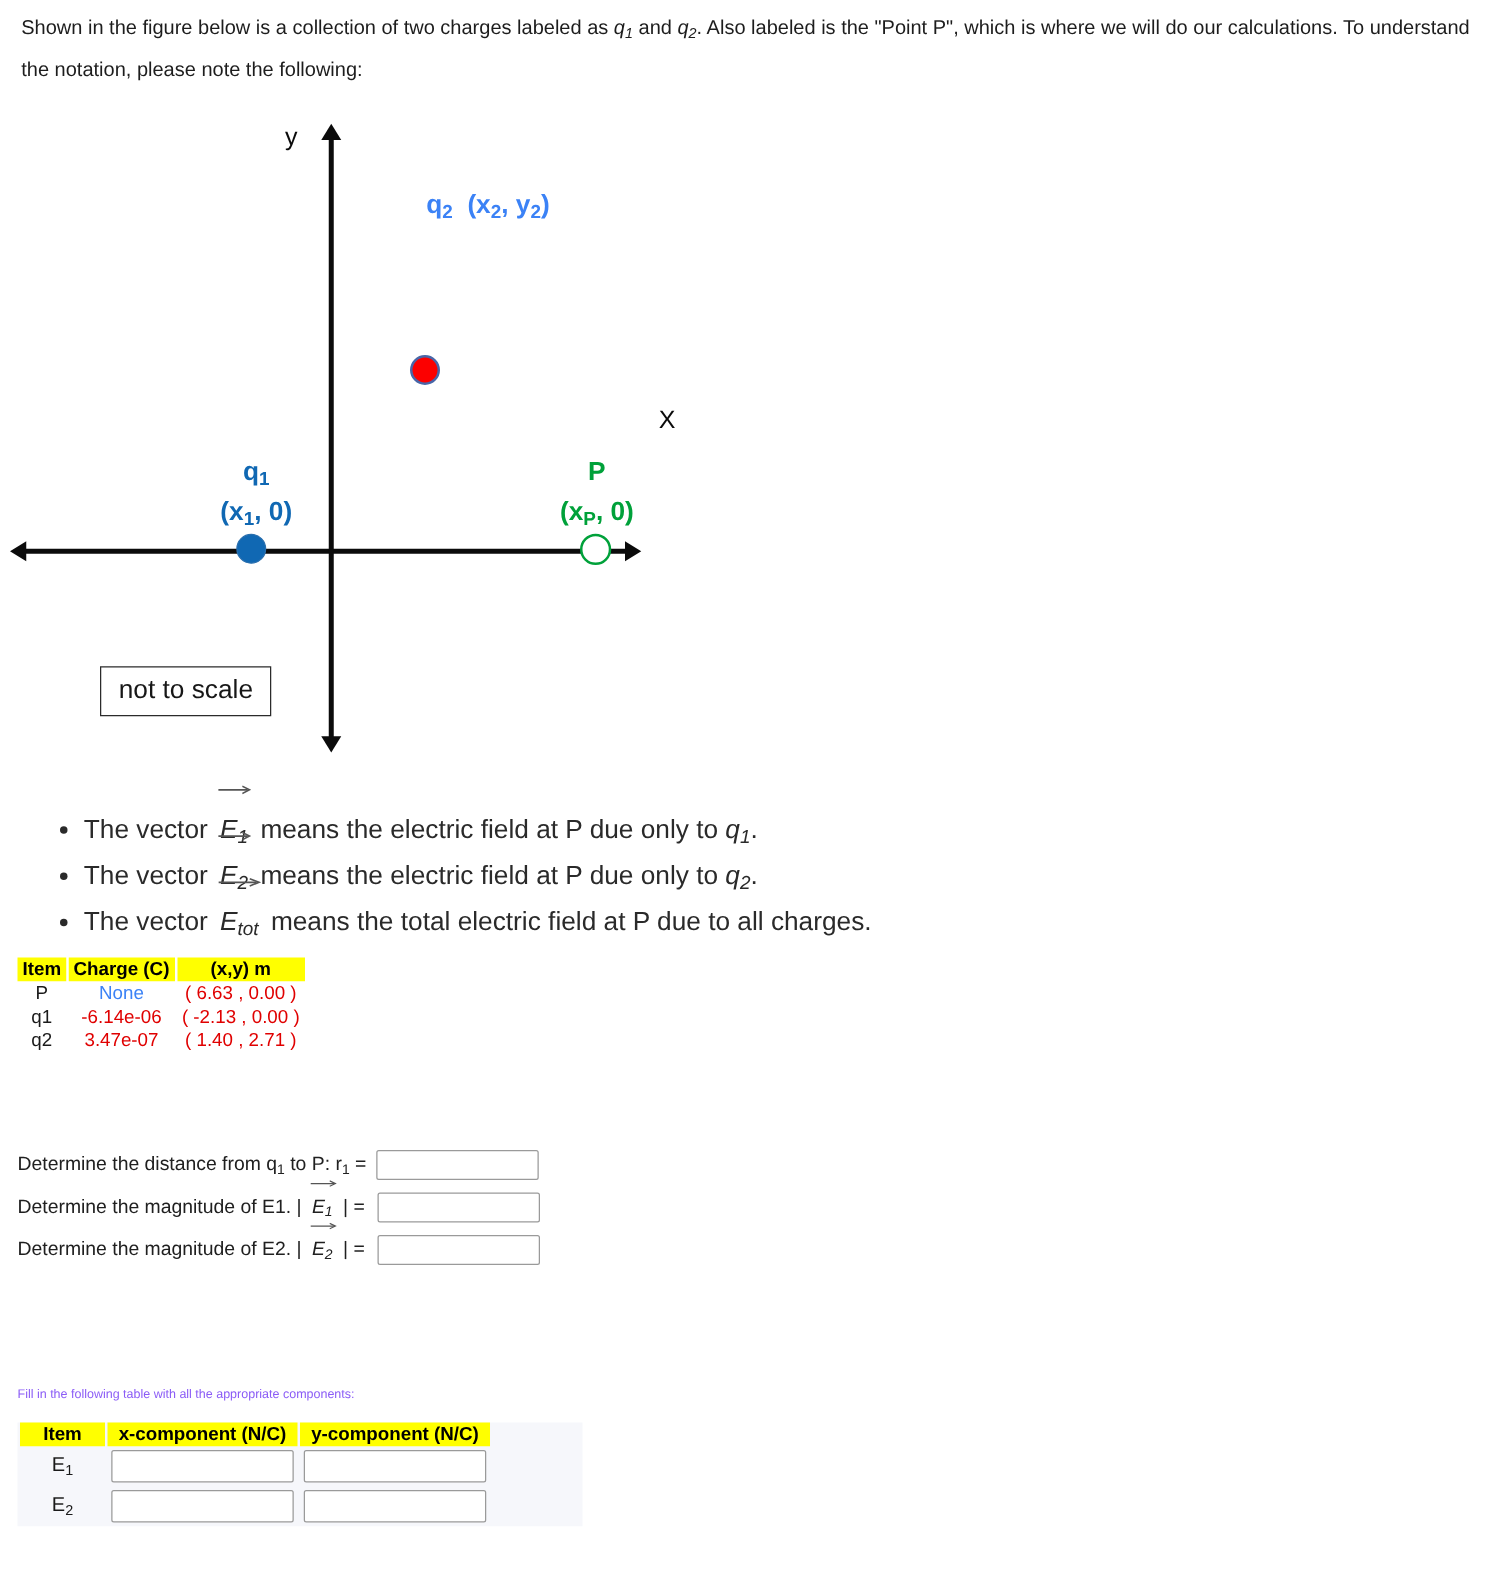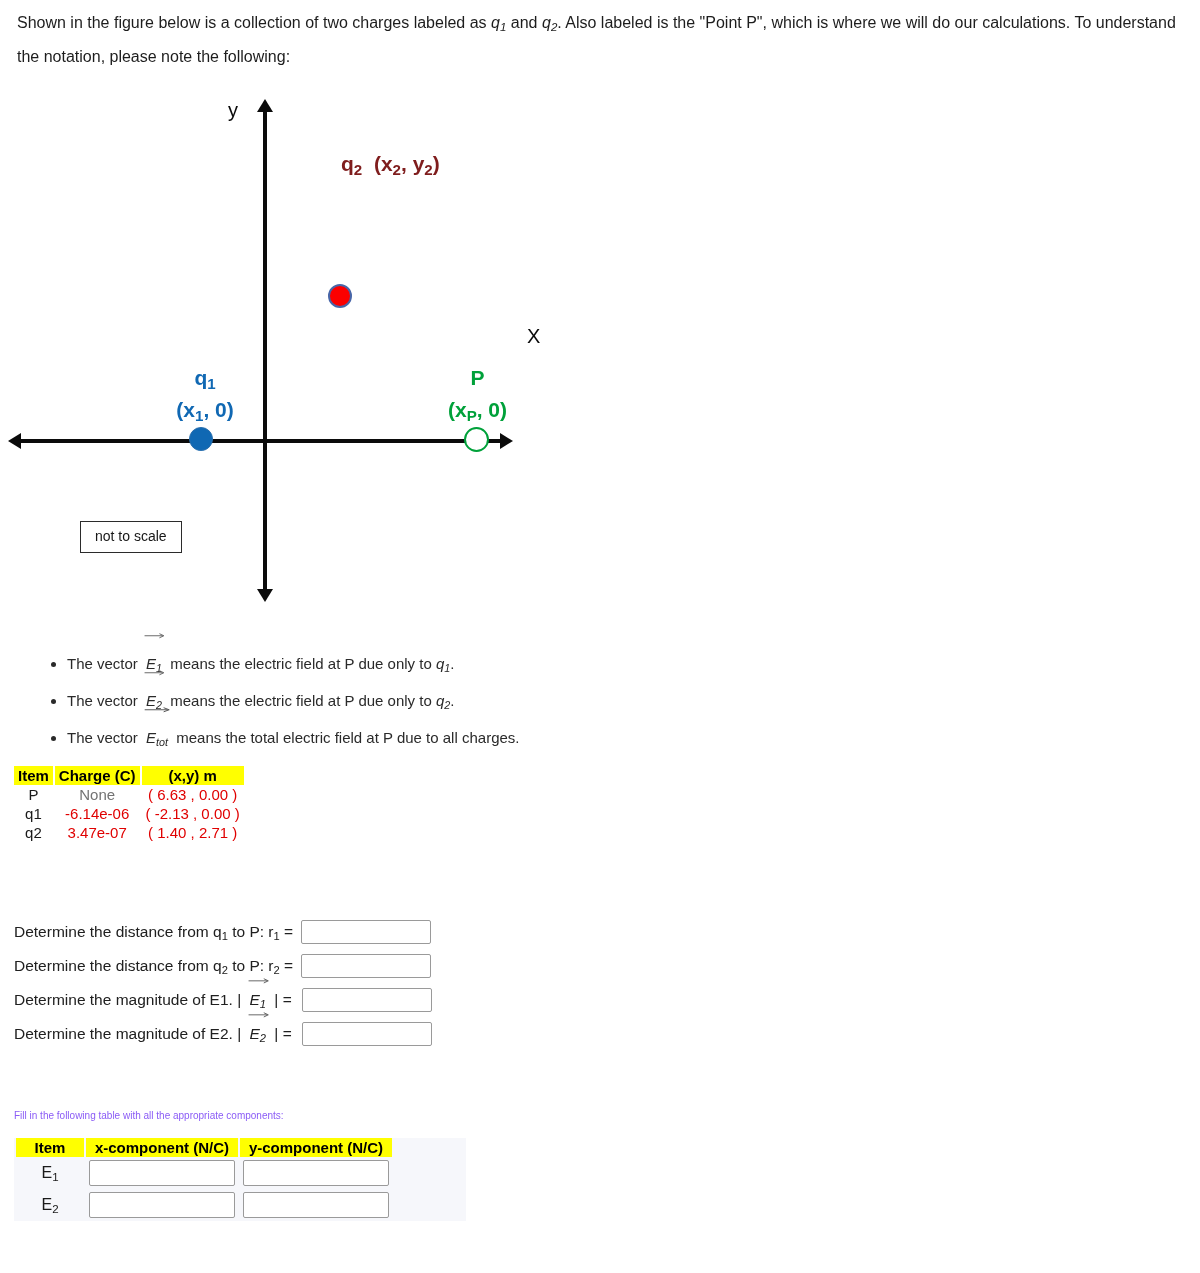--- a/index.html
+++ b/index.html
@@ -137,21 +137,21 @@
     border: 2.5px solid #00a13a;
     box-sizing: border-box;
   }
 
   .lbl-q2 {
     position: absolute;
     left: 341px;
     top: 62px;
     font-size: 21px;
     font-weight: 600;
-    color: #7f1d1d;
+    color: #3b82f6;
     white-space: nowrap;
   }
   .lbl-q1 {
     position: absolute;
     left: 165px;
     top: 272px;
     width: 80px;
     text-align: center;
     font-size: 21px;
     font-weight: 600;
@@ -166,35 +166,35 @@
     text-align: center;
     font-size: 21px;
     font-weight: 600;
     color: #00a13a;
     line-height: 32px;
   }
 
   .nts-box {
     position: absolute;
     left: 80px;
-    top: 431px;
+    top: 443px;
     padding: 6px 14px 8px 14px;
     border: 1.5px solid #2b2b2b;
-    font-size: 14px;
+    font-size: 21px;
     color: #171717;
     background: #ffffff;
   }
 
   
   .bullets {
     position: absolute;
     left: 40px;
     top: 645px;
     width: 800px;
-    font-size: 15px;
+    font-size: 21px;
     color: #2a2a2a;
   }
   .bullets li {
     line-height: 37px;
     list-style: disc;
     margin: 0;
   }
   .bullets ul { margin: 0; padding-left: 27px; }
   .evec {
     display: inline-block;
@@ -226,21 +226,21 @@
     color: #000000;
     font-weight: bold;
     padding: 1px 4px;
     text-align: center;
     white-space: nowrap;
   }
   .charge-table td {
     padding: 1px 4px;
     text-align: center;
     white-space: nowrap;
-    color: #737373;
+    color: #3b82f6;
   }
   .charge-table td.num { color: #e00000; }
   .charge-table td.item { color: #1a1a1a; }
 
   
   .determine {
     position: absolute;
     left: 14px;
     top: 915px;
     width: 600px;
@@ -415,24 +415,20 @@
   </tbody>
 </table>
 
 <div class="determine">
 
   <div class="drow">
     <span class="dlabel"><span>Determine the distance from q</span><sub>1</sub><span> to P: r</span><sub>1</sub><span> =</span></span>
     <input type="text" value="" style="">
   </div>
 
-  <div class="drow">
-    <span class="dlabel"><span>Determine the distance from q</span><sub>2</sub><span> to P: r</span><sub>2</sub><span> =</span></span>
-    <input type="text" value="" style="">
-  </div>
 
   <div class="drow wide">
     <span class="dlabel"><span>Determine the magnitude of E1.  | </span><span class="evec"><span class="vbar">
             <svg viewBox="0 0 40 12" preserveAspectRatio="none">
               <line x1="1" y1="4" x2="34" y2="4" stroke="#555" stroke-width="1.4"></line>
               <polyline points="28,1 36,4 28,7" fill="none" stroke="#555" stroke-width="1.4"></polyline>
             </svg>
           </span>E<sub>1</sub></span><span> | =</span></span>
     <input type="text" value="" style="">
   </div>

